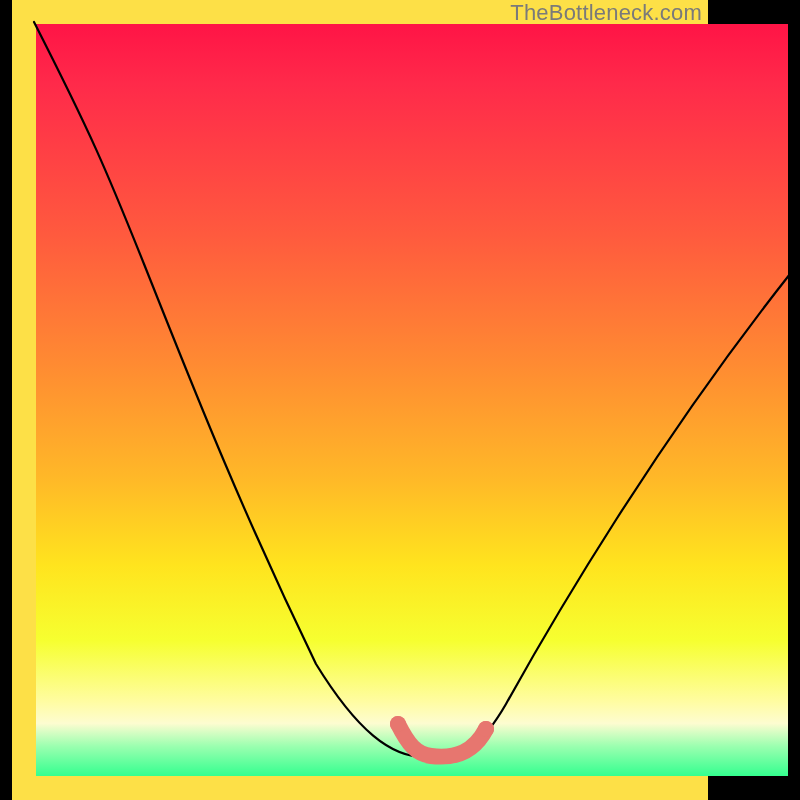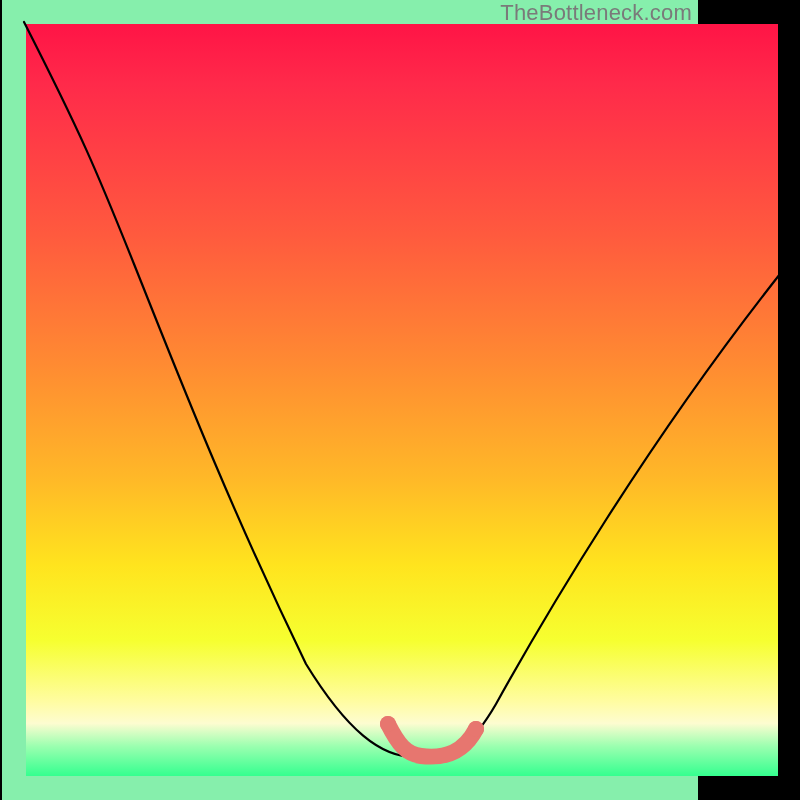--- a/index.html
+++ b/index.html
@@ -6,25 +6,25 @@
     margin: 0;
     padding: 0;
     width: 800px;
     height: 800px;
     background: #000;
     overflow: hidden;
     font-family: Arial, Helvetica, sans-serif;
   }
   .frame {
     position: absolute;
-    left: 2px;
+    left: 12px;
     top: 0;
     width: 696px;
     height: 800px;
-    background: #86efac;
+    background: #fde047;
   }
   .plot-area {
     position: absolute;
     left: 24px;
     top: 24px;
     width: 752px;
     height: 752px;
     
     background: linear-gradient(
       to bottom,

